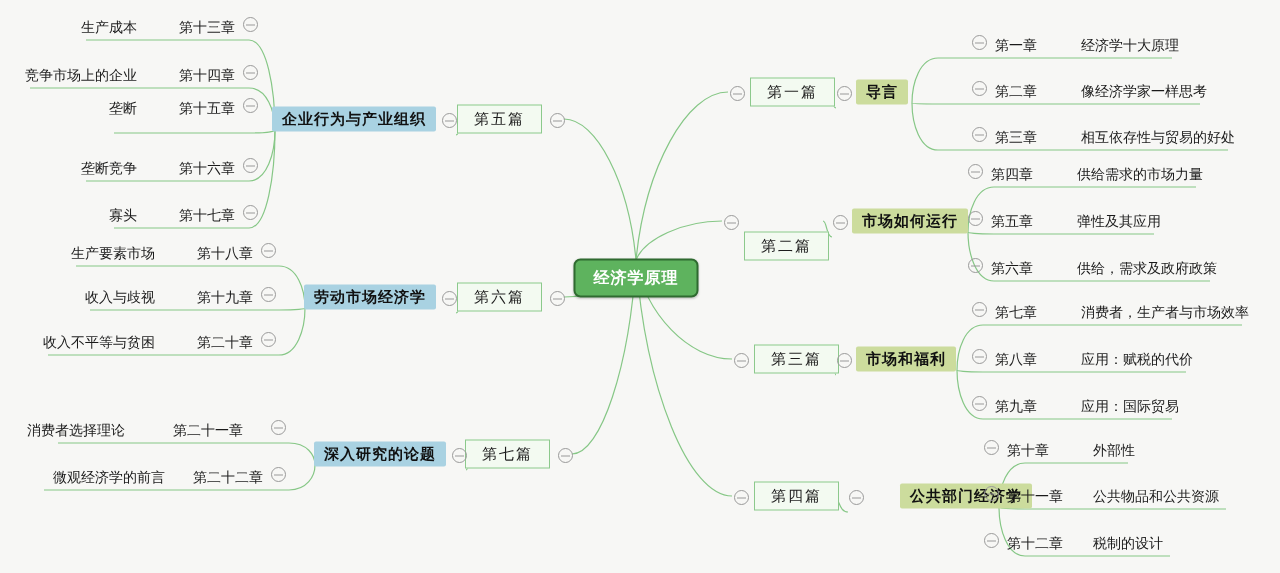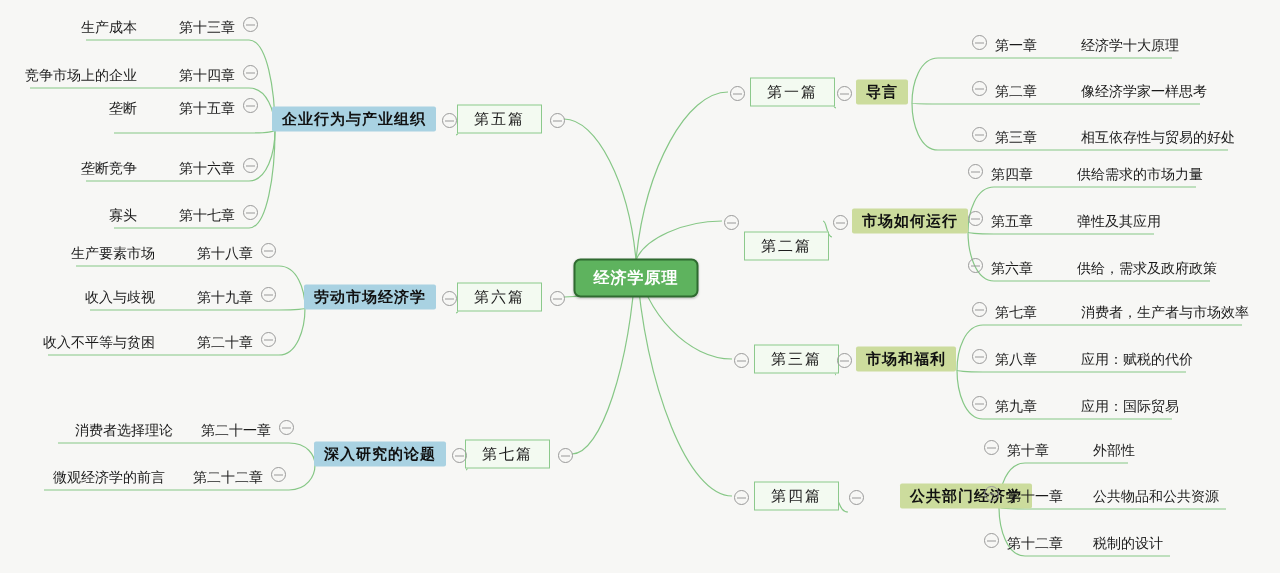--- a/index.html
+++ b/index.html
@@ -261,21 +261,21 @@
       </div>
       <div class="node chap left" style="left: 276px; top: 342px;">
         <span class="ttl">收入不平等与贫困</span>
         <span class="num" style="margin-left: 22px;">第二十章</span>
         <span class="toggle tg-gap-l"></span>
       </div>
       <div class="node pian left" style="left: 550px; top: 454px;">第七篇</div>
       <span class="toggle " style="position: absolute; top: 448px; left: 558px;"></span>
       <span class="toggle " style="position: absolute; top: 448px; left: 452px;"></span>
       <div class="node topic blue left" style="left: 446px; top: 454px;">深入研究的论题</div>
-      <div class="node chap left" style="left: 294px; top: 430px;">
+      <div class="node chap left" style="left: 286px; top: 430px; gap: 20px;">
         <span class="ttl">消费者选择理论</span>
         <span class="num" style="margin-left: 22px;">第二十一章</span>
         <span class="toggle tg-gap-l"></span>
       </div>
       <div class="node chap left" style="left: 286px; top: 477px;">
         <span class="ttl">微观经济学的前言</span>
         <span class="num" style="margin-left: 22px;">第二十二章</span>
         <span class="toggle tg-gap-l"></span>
       </div>
     </div>

